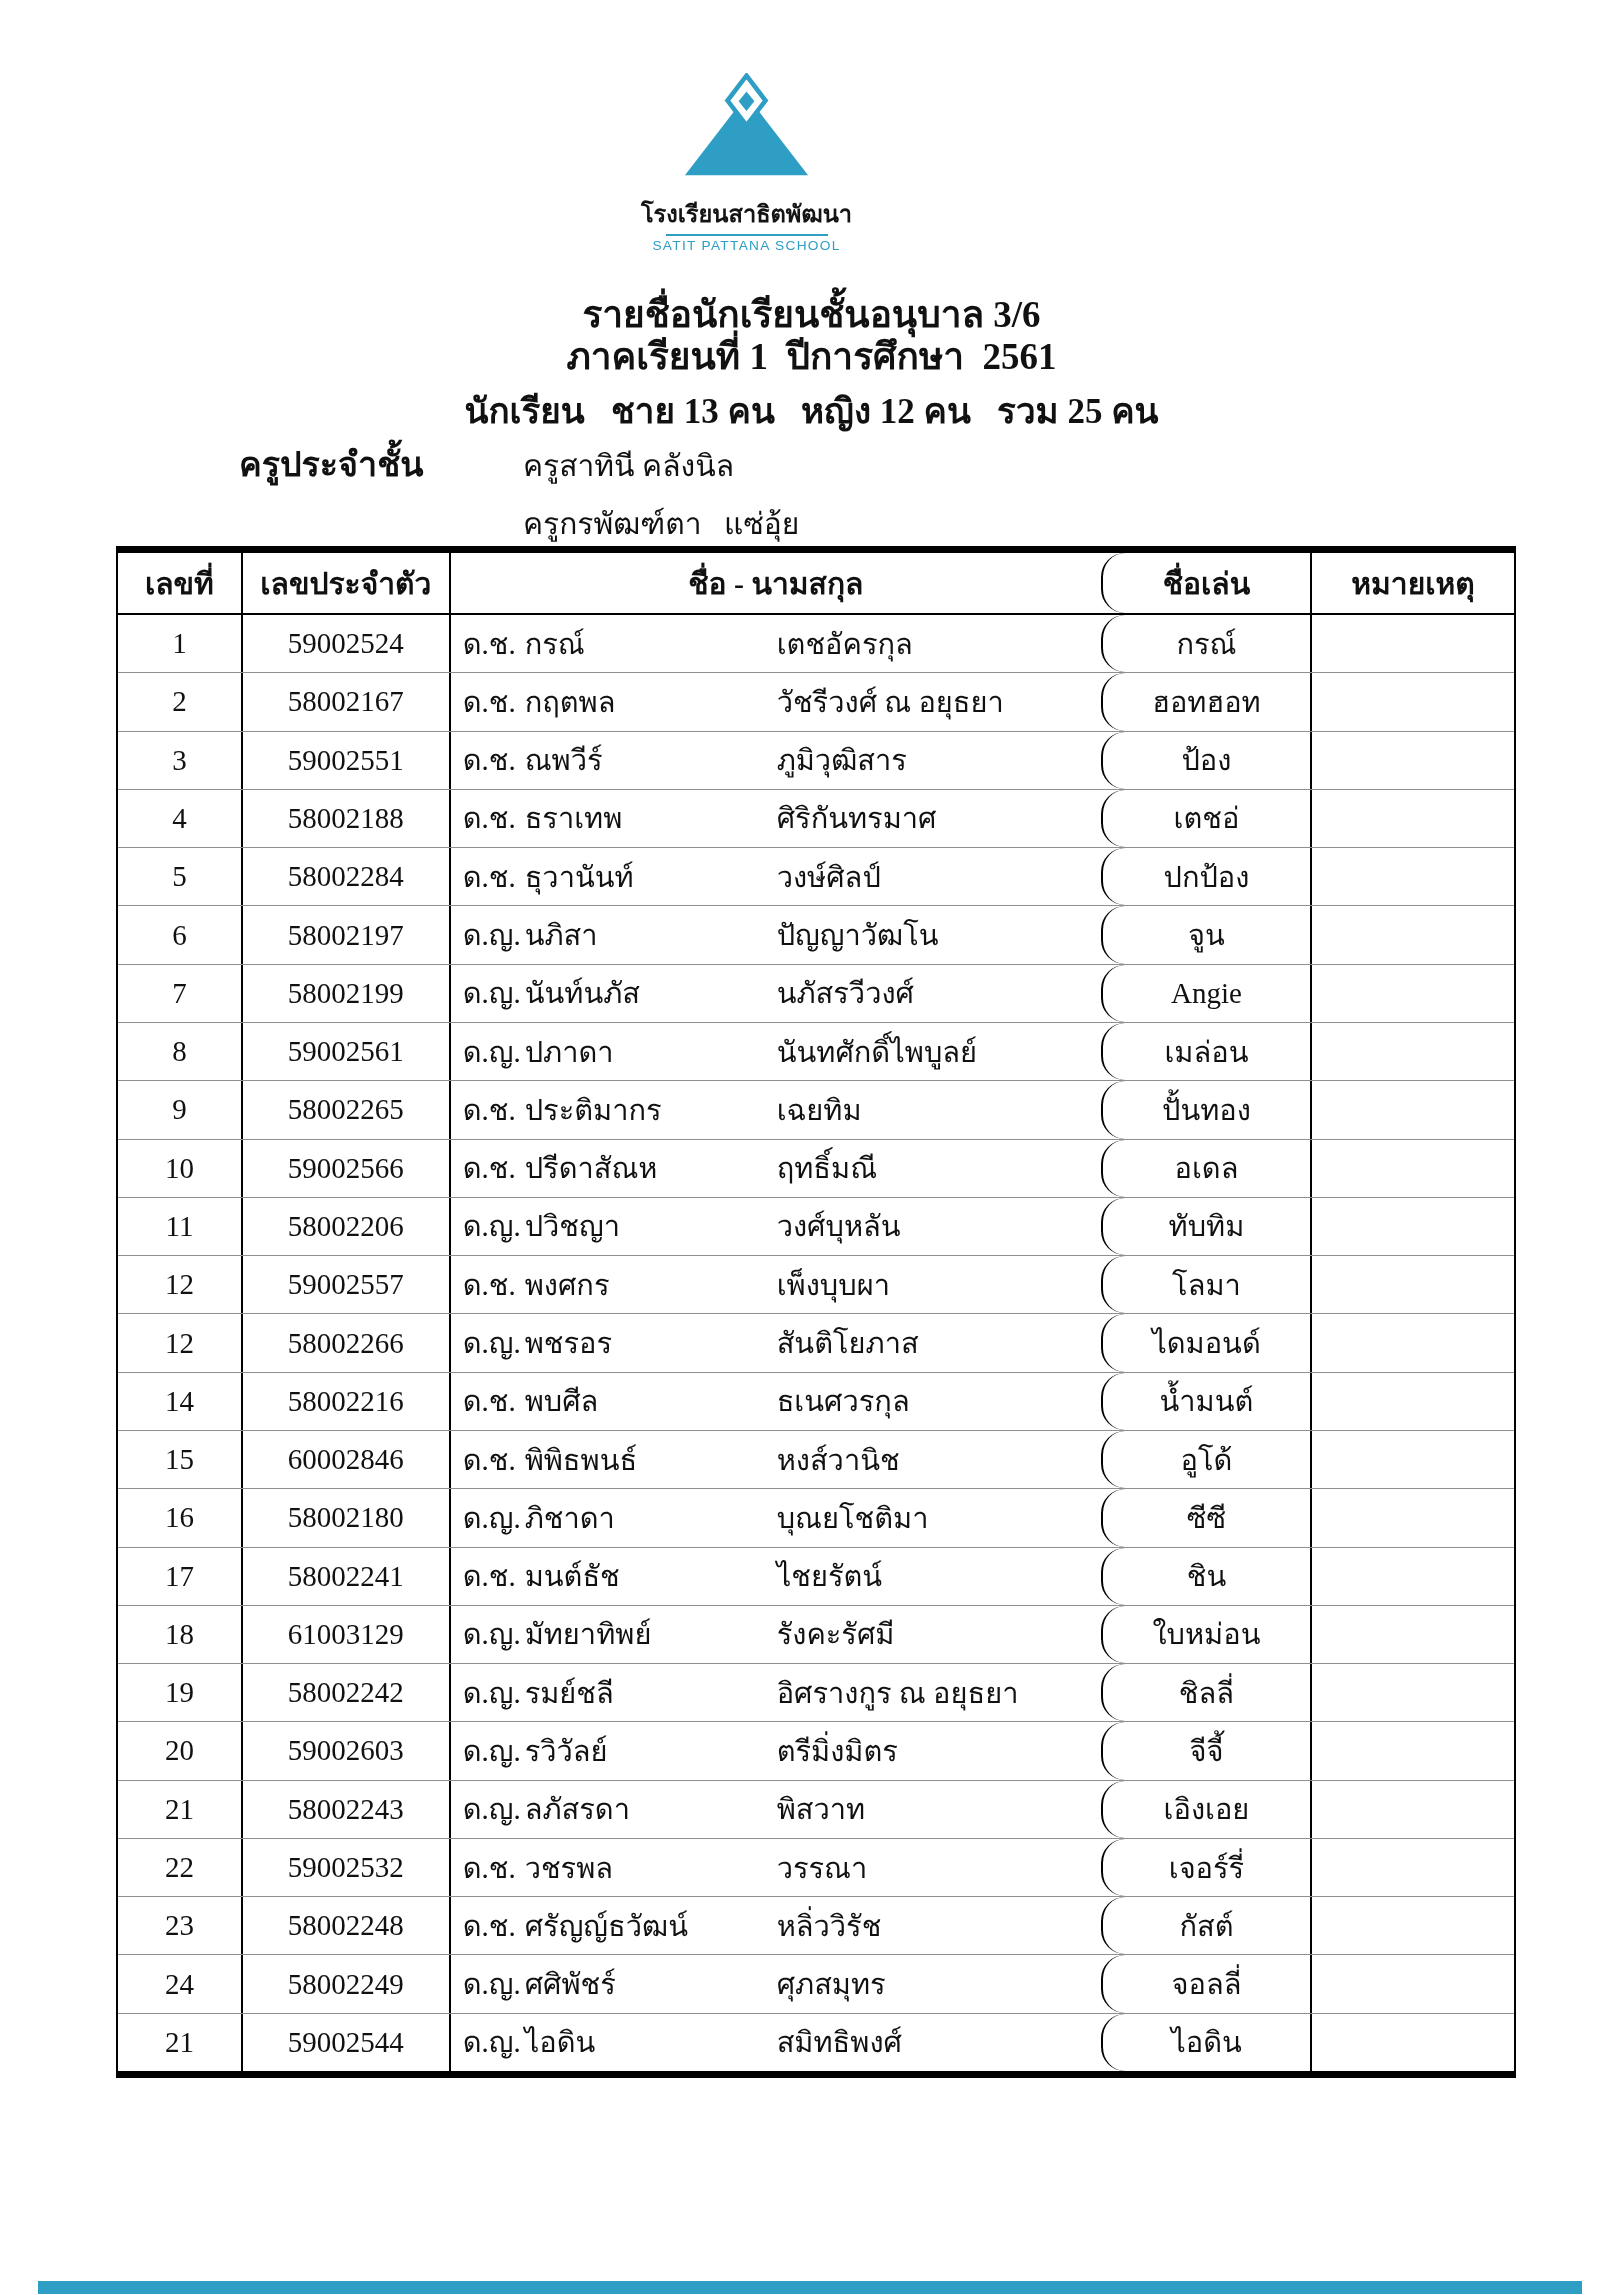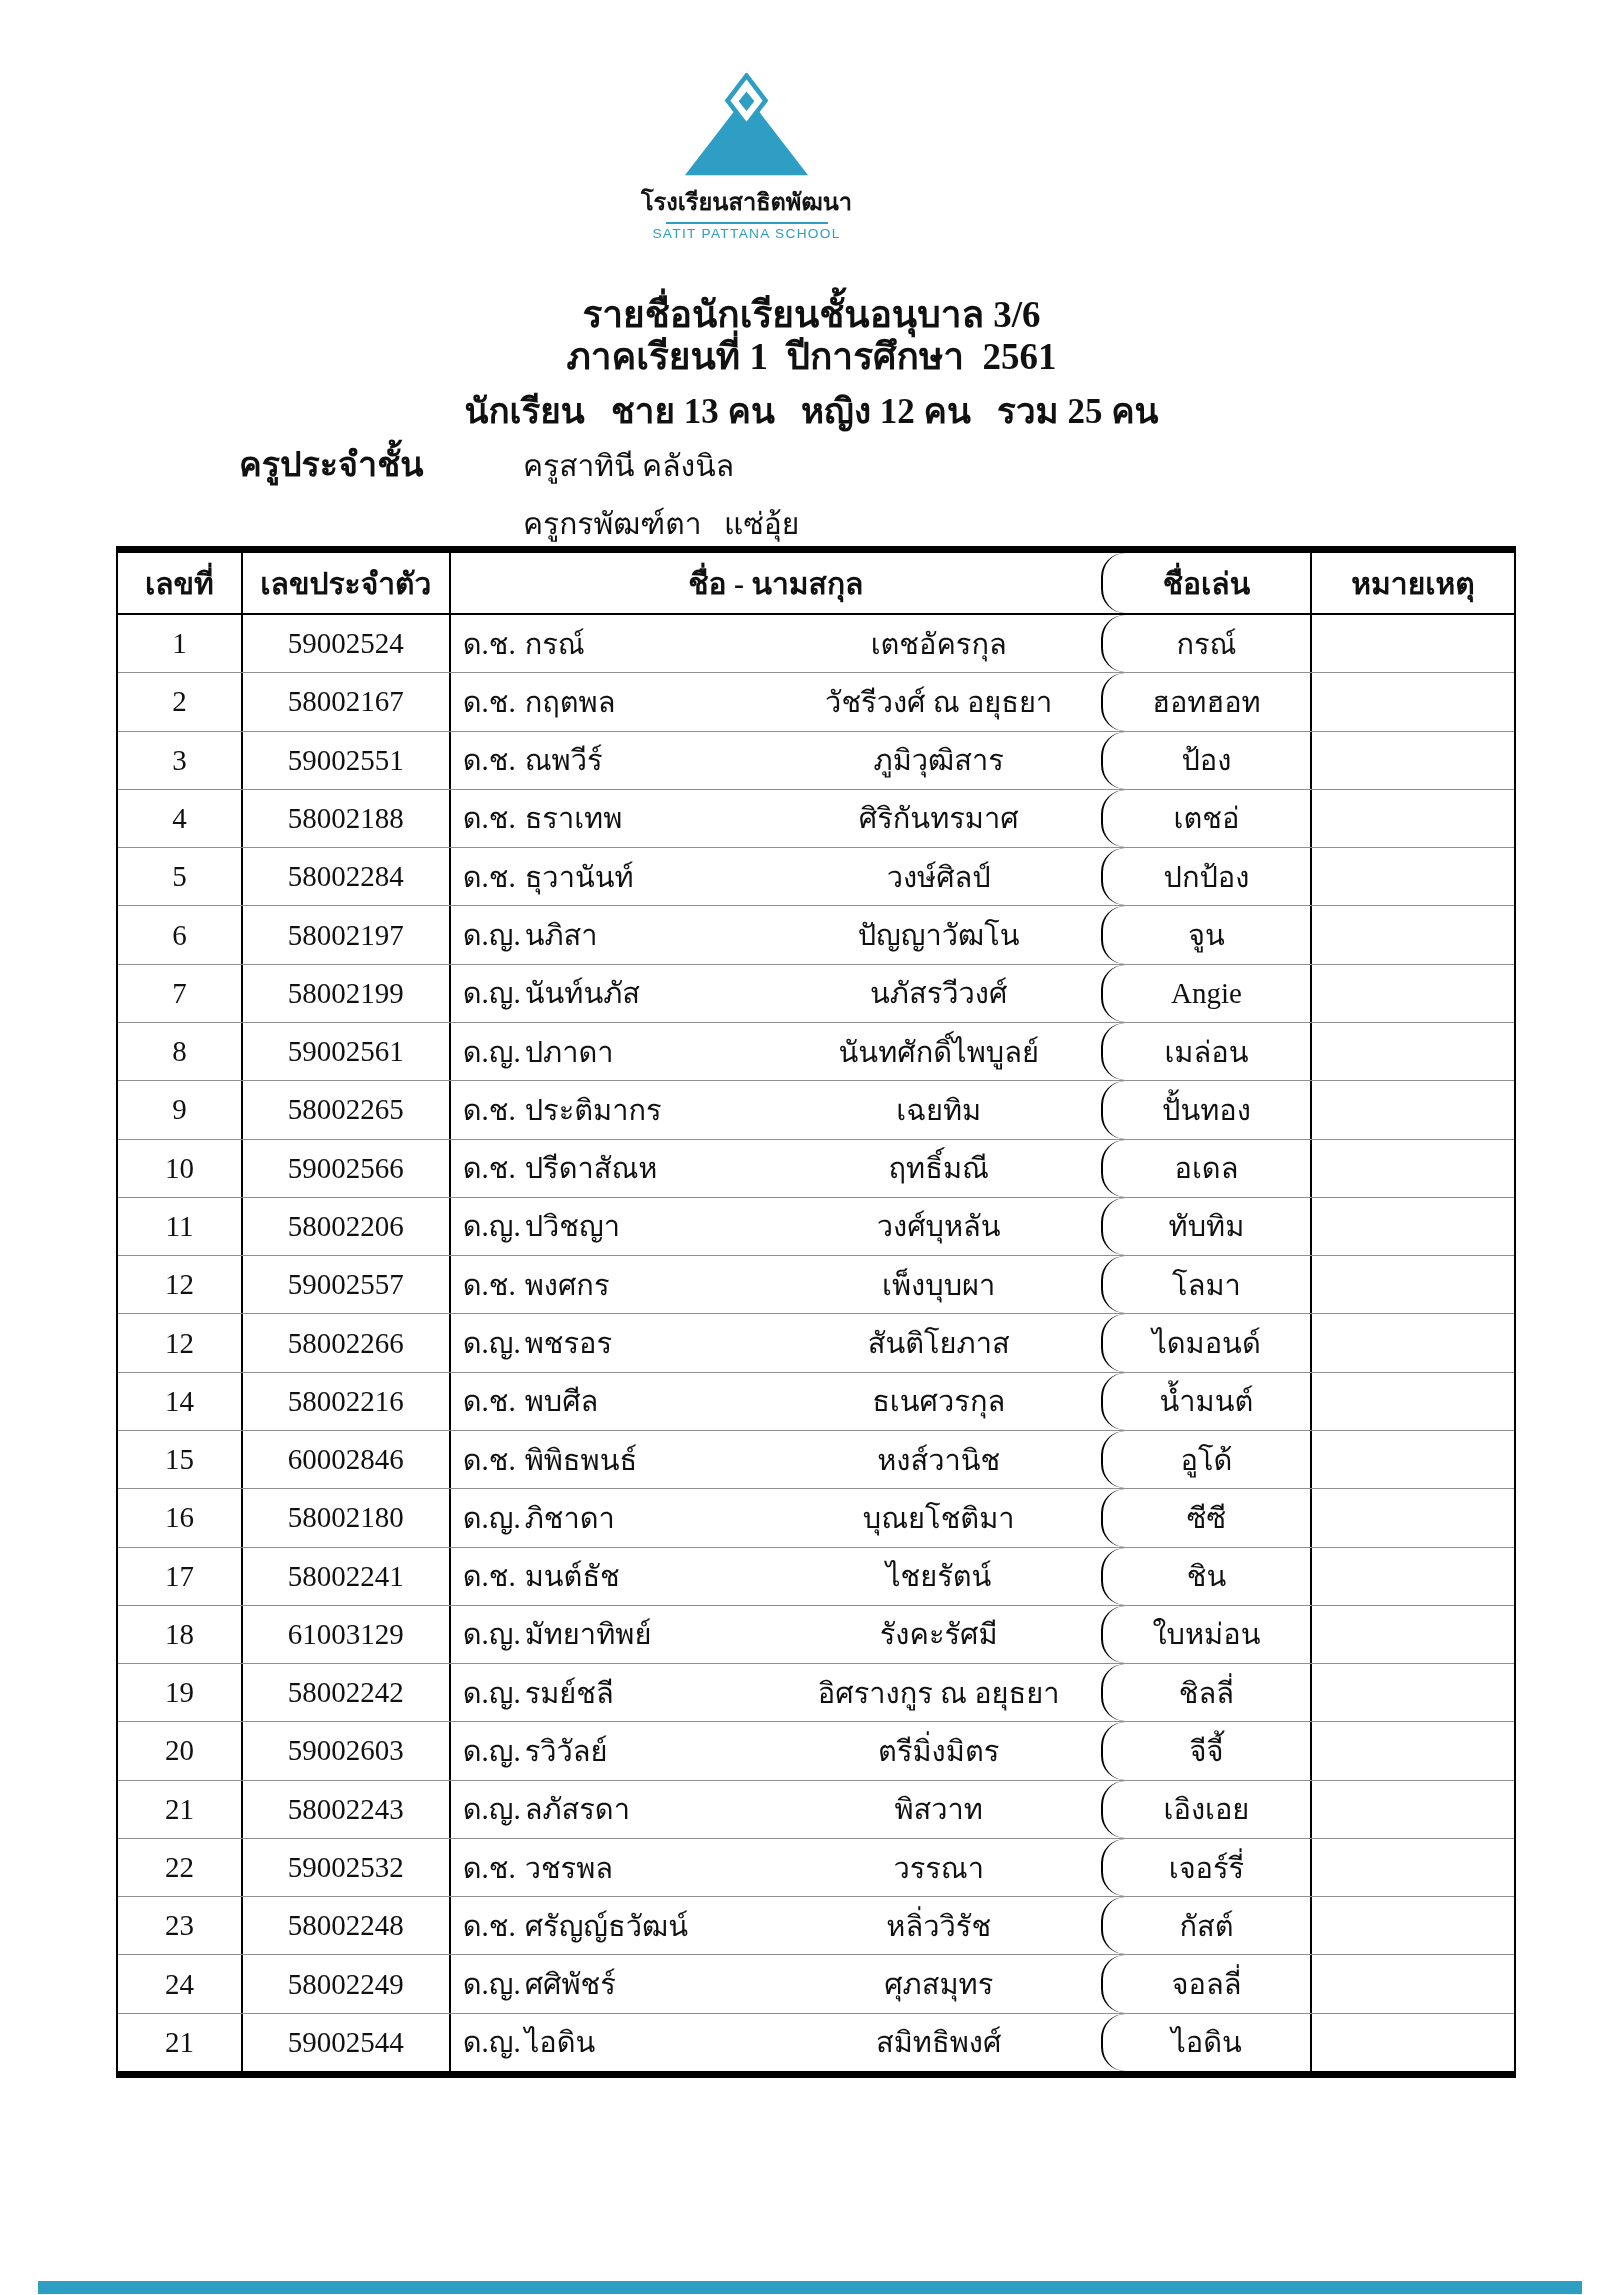--- a/index.html
+++ b/index.html
@@ -10,21 +10,21 @@
     font-family:"Liberation Serif","DejaVu Serif",serif;
     color:#111;
     overflow:hidden;
   }
   
   .logo{
     position:absolute;top:73px;left:658px;width:177px;
     display:flex;flex-direction:column;align-items:center;
   }
   .logo svg{display:block;}
-  .logo-th{font-size:23.6px;color:#141414;margin-top:5px;white-space:nowrap;letter-spacing:0px;font-family:"Liberation Sans","DejaVu Sans",sans-serif;font-weight:bold;}
+  .logo-th{font-size:23.6px;color:#141414;margin-top:17px;white-space:nowrap;letter-spacing:0px;font-family:"Liberation Sans","DejaVu Sans",sans-serif;font-weight:bold;}
   .logo-rule{width:162px;height:2px;background:#2E9EC4;margin-top:2px;}
   .logo-en{font-size:13.7px;color:#2E9EC4;margin-top:2px;letter-spacing:1.3px;white-space:nowrap;font-family:"Liberation Sans","DejaVu Sans",sans-serif;text-align:center;}
   
   .title{position:absolute;left:0;width:1623px;text-align:center;font-weight:bold;white-space:pre;}
   .t1{top:284px;font-size:37px;}
   .t2{top:326px;font-size:37px;}
   .t3{top:383px;font-size:35px;}
   .teacher-label{position:absolute;left:239px;top:437px;font-size:34px;font-weight:bold;}
   .teacher-1{position:absolute;left:523px;top:442px;font-size:30px;white-space:pre;}
   .teacher-2{position:absolute;left:523px;top:500px;font-size:30px;white-space:pre;}
@@ -49,21 +49,21 @@
     box-sizing:border-box;overflow:hidden;
   }
   .cell+.cell{border-left:2px solid #000;}
   .c-no{width:8.8%;}
   .c-id{width:14.9%;}
   .c-name{width:46.7%;justify-content:flex-start;}
   .c-nick{width:15.0%;border-radius:24px;}
   .c-note{width:14.6%;}
   .name-prefix{flex:0 0 62px;margin-left:11.8px;}
   .name-first{flex:0 0 252px;}
-  .name-last{flex:1 1 auto;text-align:center;}
+  .name-last{flex:1 1 auto;}
   
   .footer-bar{
     position:absolute;left:38px;right:41px;bottom:1.3px;height:13px;
     background:#2E9EC4;
   }
 </style>
 </head>
 <body>
 
 <div class="page">

